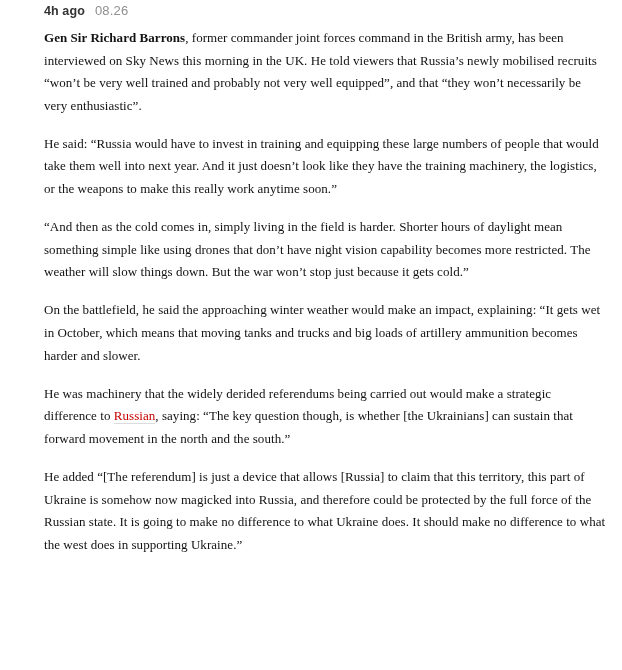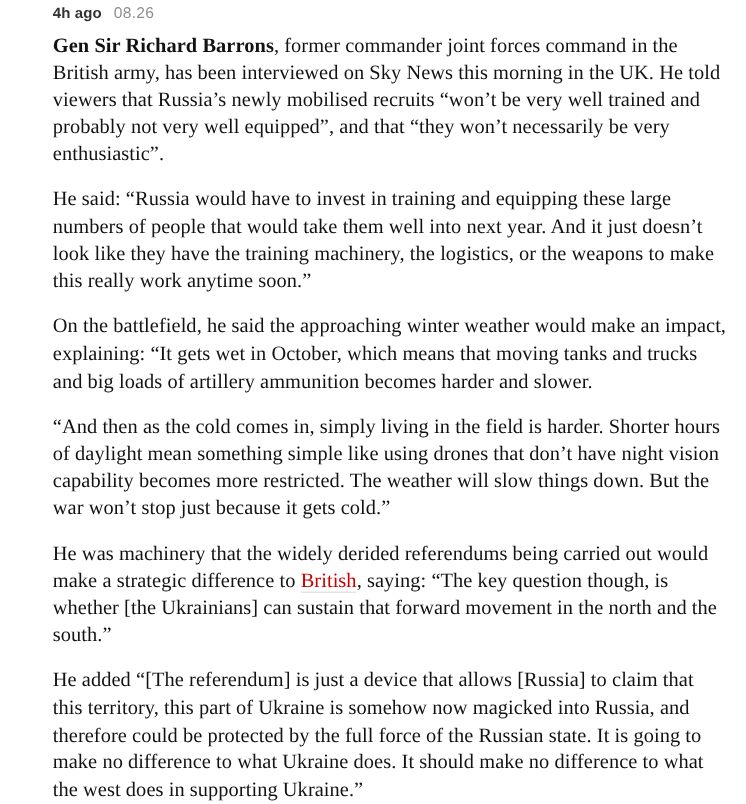--- a/index.html
+++ b/index.html
@@ -32,21 +32,21 @@
     letter-spacing: 0.1px;
   }
   .meta .abs {
     font-size: 13px;
     font-weight: 400;
     color: var(--time-abs, #8f8f8f);
     letter-spacing: 0.2px;
   }
   .body p {
     margin: 0 0 15.5px 0;
-    font-size: 17px;
+    font-size: 13px;
     line-height: 22.6px;
     color: var(--body-text, #121212);
     letter-spacing: 0.05px;
     font-family: Liberation Serif, serif;
   }
   .body p:last-child {
     margin-bottom: 0;
   }
   .body strong {
     font-weight: 700;
@@ -62,18 +62,18 @@
 <body>
 
 <div class="post">
   <div class="meta">
     <time class="rel">4h ago</time>
     <span class="abs">08.26</span>
   </div>
   <div class="body" id="article-body">
       <p><strong>Gen Sir Richard Barrons</strong><span>, former commander joint forces command in the British army, has been interviewed on Sky News this morning in the UK. He told viewers that Russia’s newly mobilised recruits “won’t be very well trained and probably not very well equipped”, and that “they won’t necessarily be very enthusiastic”.</span></p>
       <p><span>He said: “Russia would have to invest in training and equipping these large numbers of people that would take them well into next year. And it just doesn’t look like they have the training machinery, the logistics, or the weapons to make this really work anytime soon.”</span></p>
+      <p><span>“And then as the cold comes in, simply living in the field is harder. Shorter hours of daylight mean something simple like using drones that don’t have night vision capability becomes more restricted. The weather will slow things down. But the war won’t stop just because it gets cold.”</span></p>
       <p><span>On the battlefield, he said the approaching winter weather would make an impact, explaining: “It gets wet in October, which means that moving tanks and trucks and big loads of artillery ammunition becomes harder and slower.</span></p>
-      <p><span>“And then as the cold comes in, simply living in the field is harder. Shorter hours of daylight mean something simple like using drones that don’t have night vision capability becomes more restricted. The weather will slow things down. But the war won’t stop just because it gets cold.”</span></p>
-      <p><span>He was machinery that the widely derided referendums being carried out would make a strategic difference to </span><a href="#" class="inline-link">British</a><span>, saying: “The key question though, is whether [the Ukrainians] can sustain that forward movement in the north and the south.”</span></p>
+      <p><span>He was machinery that the widely derided referendums being carried out would make a strategic difference to </span><a href="#" class="inline-link">Russian</a><span>, saying: “The key question though, is whether [the Ukrainians] can sustain that forward movement in the north and the south.”</span></p>
       <p><span>He added “[The referendum] is just a device that allows [Russia] to claim that this territory, this part of Ukraine is somehow now magicked into Russia, and therefore could be protected by the full force of the Russian state. It is going to make no difference to what Ukraine does. It should make no difference to what the west does in supporting Ukraine.”</span></p>
     </div>
 </div>
 
 </body></html>

